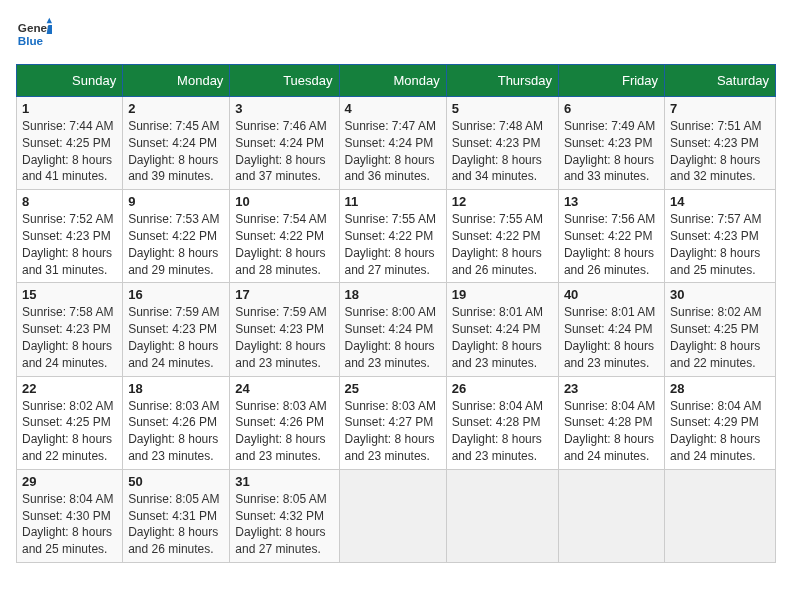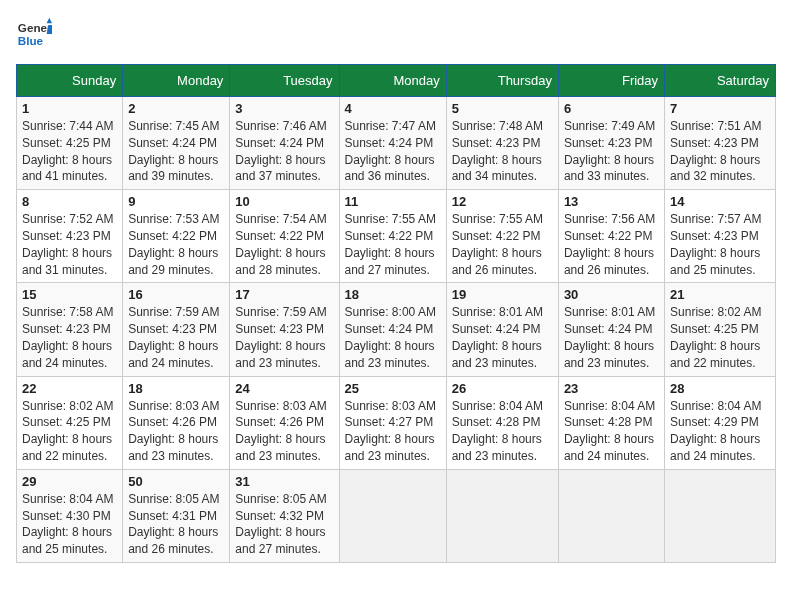--- a/index.html
+++ b/index.html
@@ -180,25 +180,25 @@
         </td>
         <td>
           <span class="day-num">18</span>
           <div class="day-info">Sunrise: 8:00 AM<br>Sunset: 4:24 PM<br>Daylight: 8 hours and 23 minutes.</div>
         </td>
         <td>
           <span class="day-num">19</span>
           <div class="day-info">Sunrise: 8:01 AM<br>Sunset: 4:24 PM<br>Daylight: 8 hours and 23 minutes.</div>
         </td>
         <td>
+          <span class="day-num">40</span>
+          <div class="day-info">Sunrise: 8:01 AM<br>Sunset: 4:24 PM<br>Daylight: 8 hours and 23 minutes.</div>
+        </td>
+        <td>
           <span class="day-num">30</span>
-          <div class="day-info">Sunrise: 8:01 AM<br>Sunset: 4:24 PM<br>Daylight: 8 hours and 23 minutes.</div>
-        </td>
-        <td>
-          <span class="day-num">21</span>
           <div class="day-info">Sunrise: 8:02 AM<br>Sunset: 4:25 PM<br>Daylight: 8 hours and 22 minutes.</div>
         </td>
       </tr>
       <tr>
         <td>
           <span class="day-num">22</span>
           <div class="day-info">Sunrise: 8:02 AM<br>Sunset: 4:25 PM<br>Daylight: 8 hours and 22 minutes.</div>
         </td>
         <td>
           <span class="day-num">18</span>

